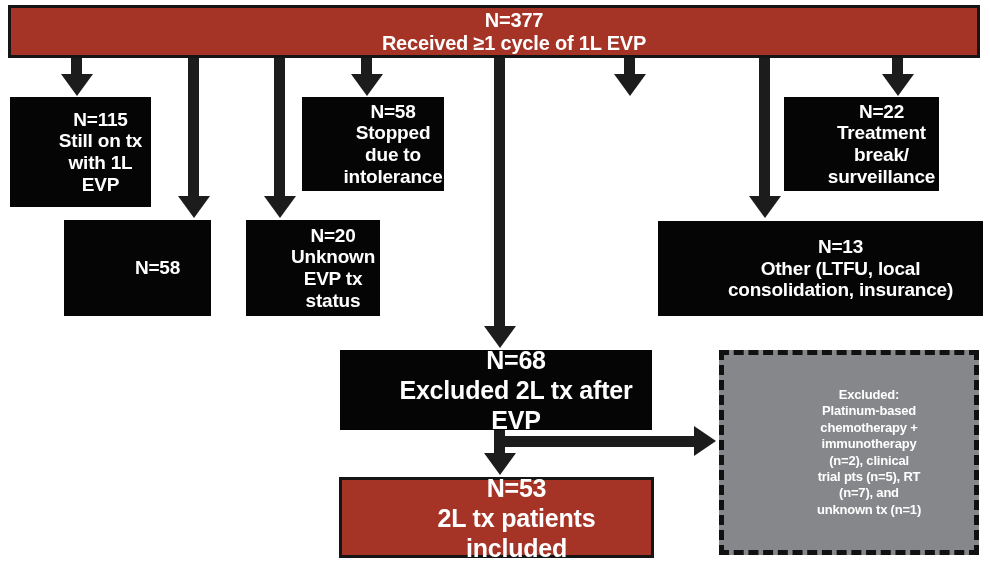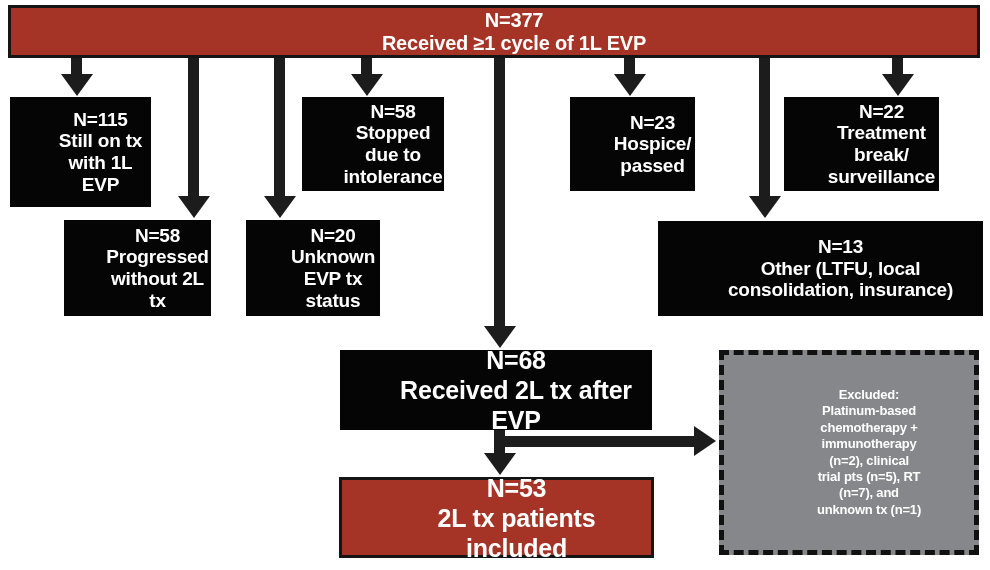--- a/index.html
+++ b/index.html
@@ -75,56 +75,48 @@
 EVP</div>
   </div>
 
   <div class="box black" style="left:302px;top:97px;width:142px;height:94px;">
     <div class="n">N=58</div>
     <div class="label">Stopped
 due to
 intolerance</div>
   </div>
 
-  <div class="box black" style="left:570px;top:97px;width:125px;height:94px;">
-    <div class="n">N=23</div>
-    <div class="label">Hospice/
-passed</div>
-  </div>
 
   <div class="box black" style="left:784px;top:97px;width:155px;height:94px;">
     <div class="n">N=22</div>
     <div class="label">Treatment
 break/
 surveillance</div>
   </div>
 
   <div class="box black" style="left:64px;top:220px;width:147px;height:96px;">
     <div class="n">N=58</div>
-    <div class="label">Progressed
-without 2L
-tx</div>
   </div>
 
   <div class="box black" style="left:246px;top:220px;width:134px;height:96px;">
     <div class="n">N=20</div>
     <div class="label">Unknown
 EVP tx
 status</div>
   </div>
 
   <div class="box black" style="left:610px;top:221px;width:325px;height:95px;margin-left:48px;">
     <div class="n">N=13</div>
     <div class="label">Other (LTFU, local
 consolidation, insurance)</div>
   </div>
 
   <div class="box black mid" style="left:340px;top:350px;width:312px;height:80px;">
     <div class="n">N=68</div>
-    <div class="label">Received 2L tx after
+    <div class="label">Excluded 2L tx after
 EVP</div>
   </div>
 
   <div class="stem" style="left:494px;top:430px;width:11px;height:25px;"></div>
   <div class="head-down" style="left:484px;top:453px;"></div>
 
   <div class="stem" style="left:494px;top:436px;width:200px;height:11px;"></div>
   <div class="head-right" style="left:694px;top:426px;"></div>
 
   <div class="box red mid" style="left:339px;top:477px;width:315px;height:81px;">

